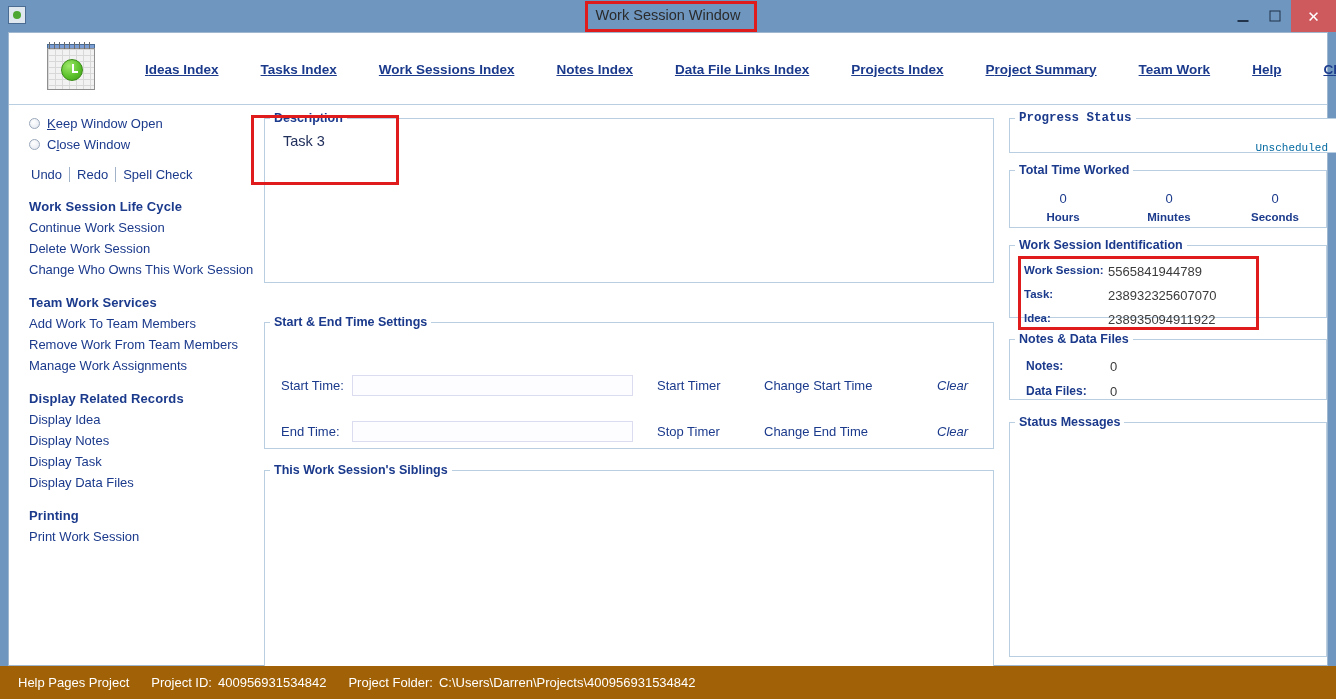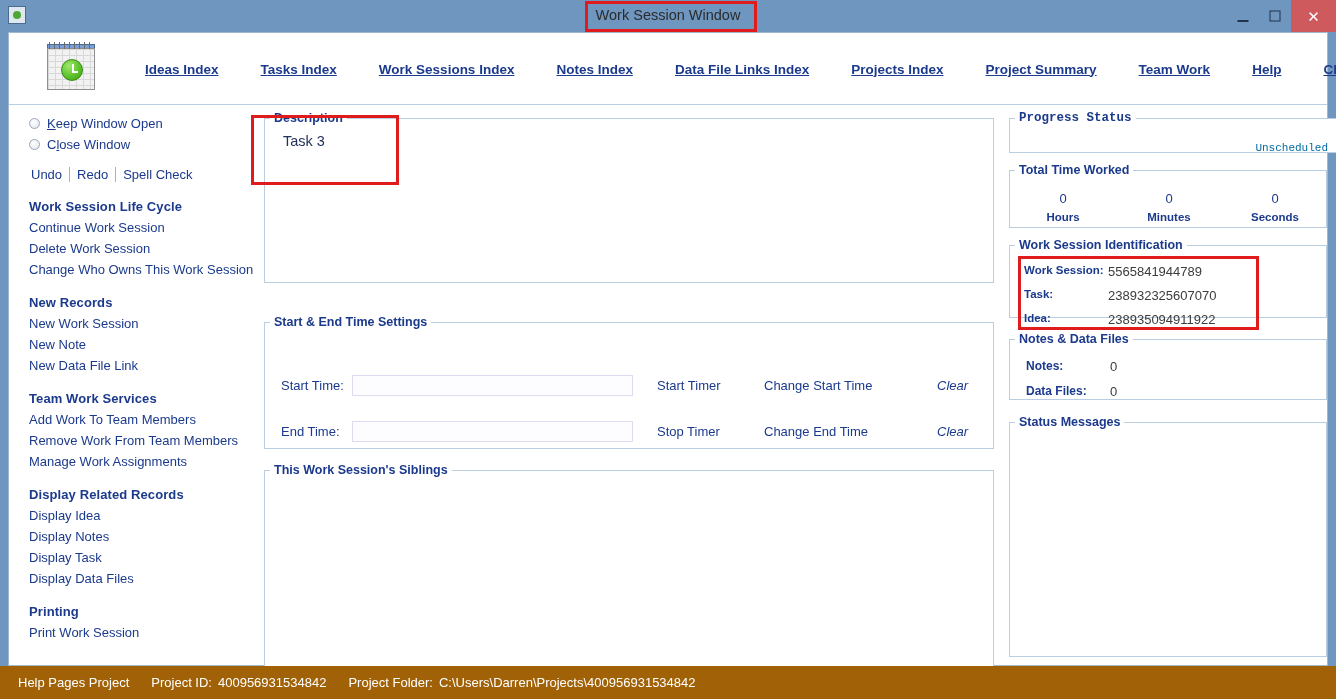--- a/index.html
+++ b/index.html
@@ -331,26 +331,20 @@
         <span>Spell Check</span>
       </div>
     <div id="sb-groups">
         <div class="sb-group">
           <div class="sb-head">Work Session Life Cycle</div>
           <div class="sb-link">Continue Work Session</div>
           <div class="sb-link">Delete Work Session</div>
           <div class="sb-link">Change Who Owns This Work Session</div>
         </div>
         <div class="sb-group">
-          <div class="sb-head">New Records</div>
-          <div class="sb-link">New Work Session</div>
-          <div class="sb-link">New Note</div>
-          <div class="sb-link">New Data File Link</div>
-        </div>
-        <div class="sb-group">
           <div class="sb-head">Team Work Services</div>
           <div class="sb-link">Add Work To Team Members</div>
           <div class="sb-link">Remove Work From Team Members</div>
           <div class="sb-link">Manage Work Assignments</div>
         </div>
         <div class="sb-group">
           <div class="sb-head">Display Related Records</div>
           <div class="sb-link">Display Idea</div>
           <div class="sb-link">Display Notes</div>
           <div class="sb-link">Display Task</div>

